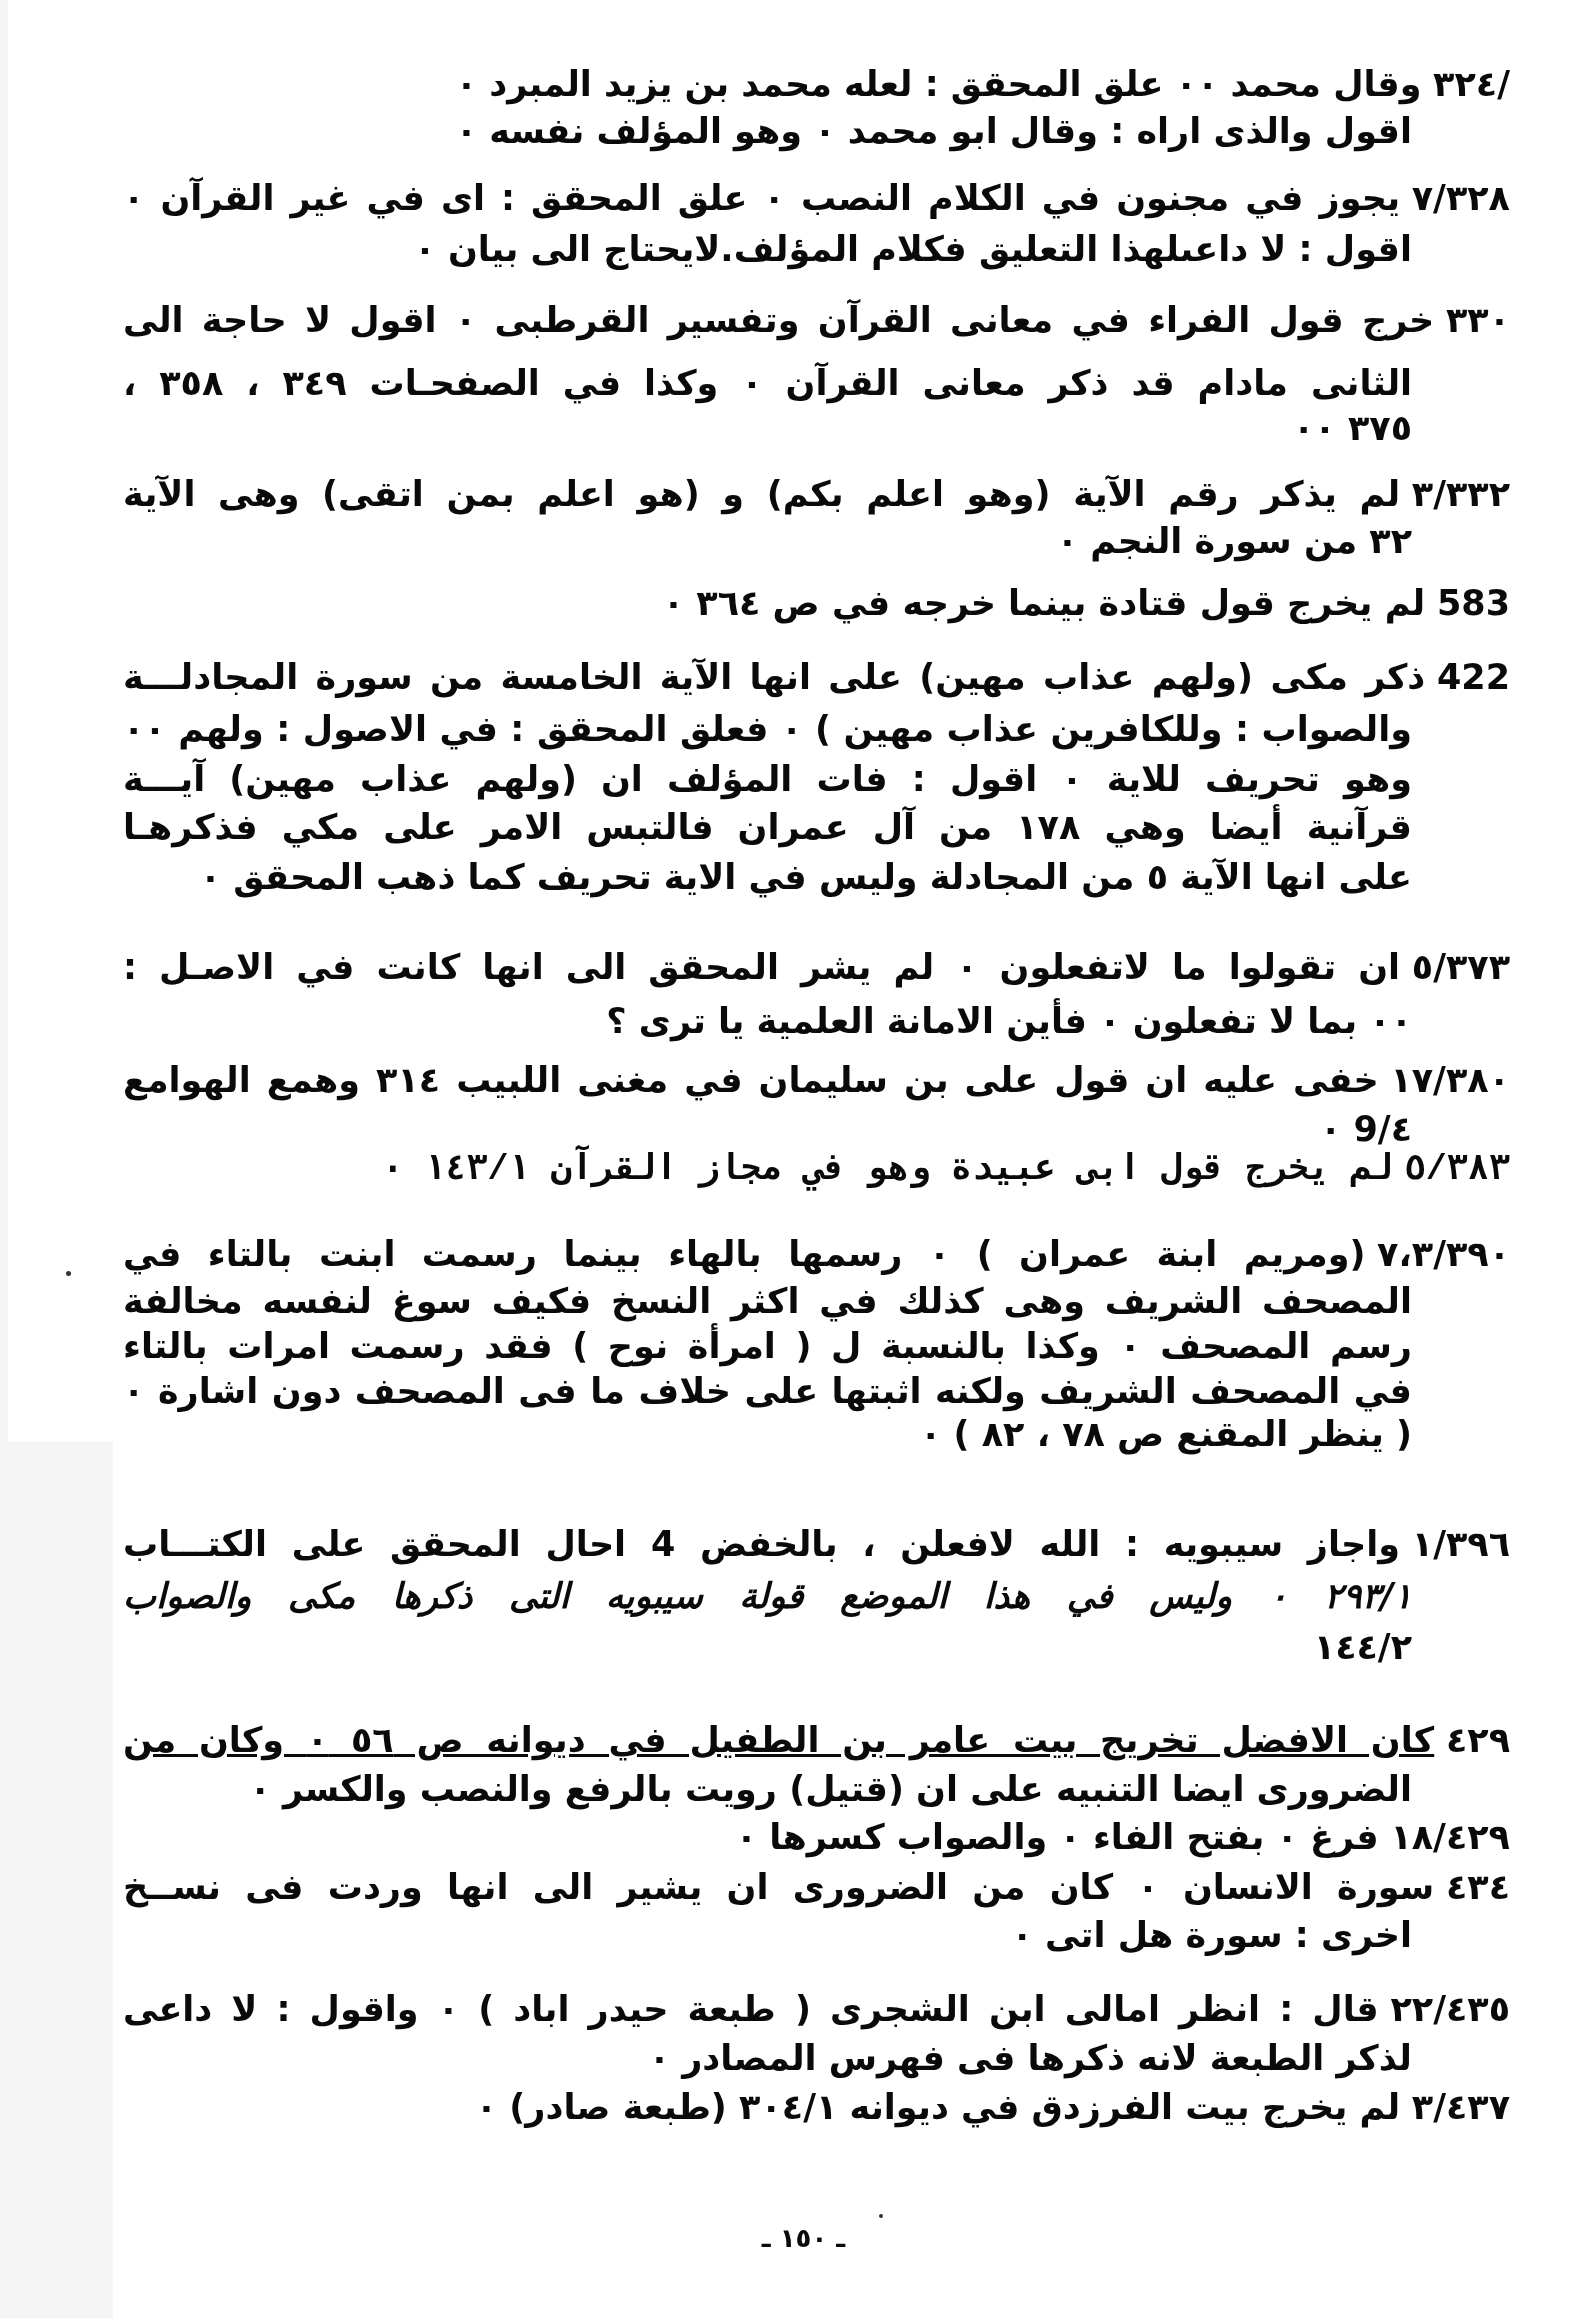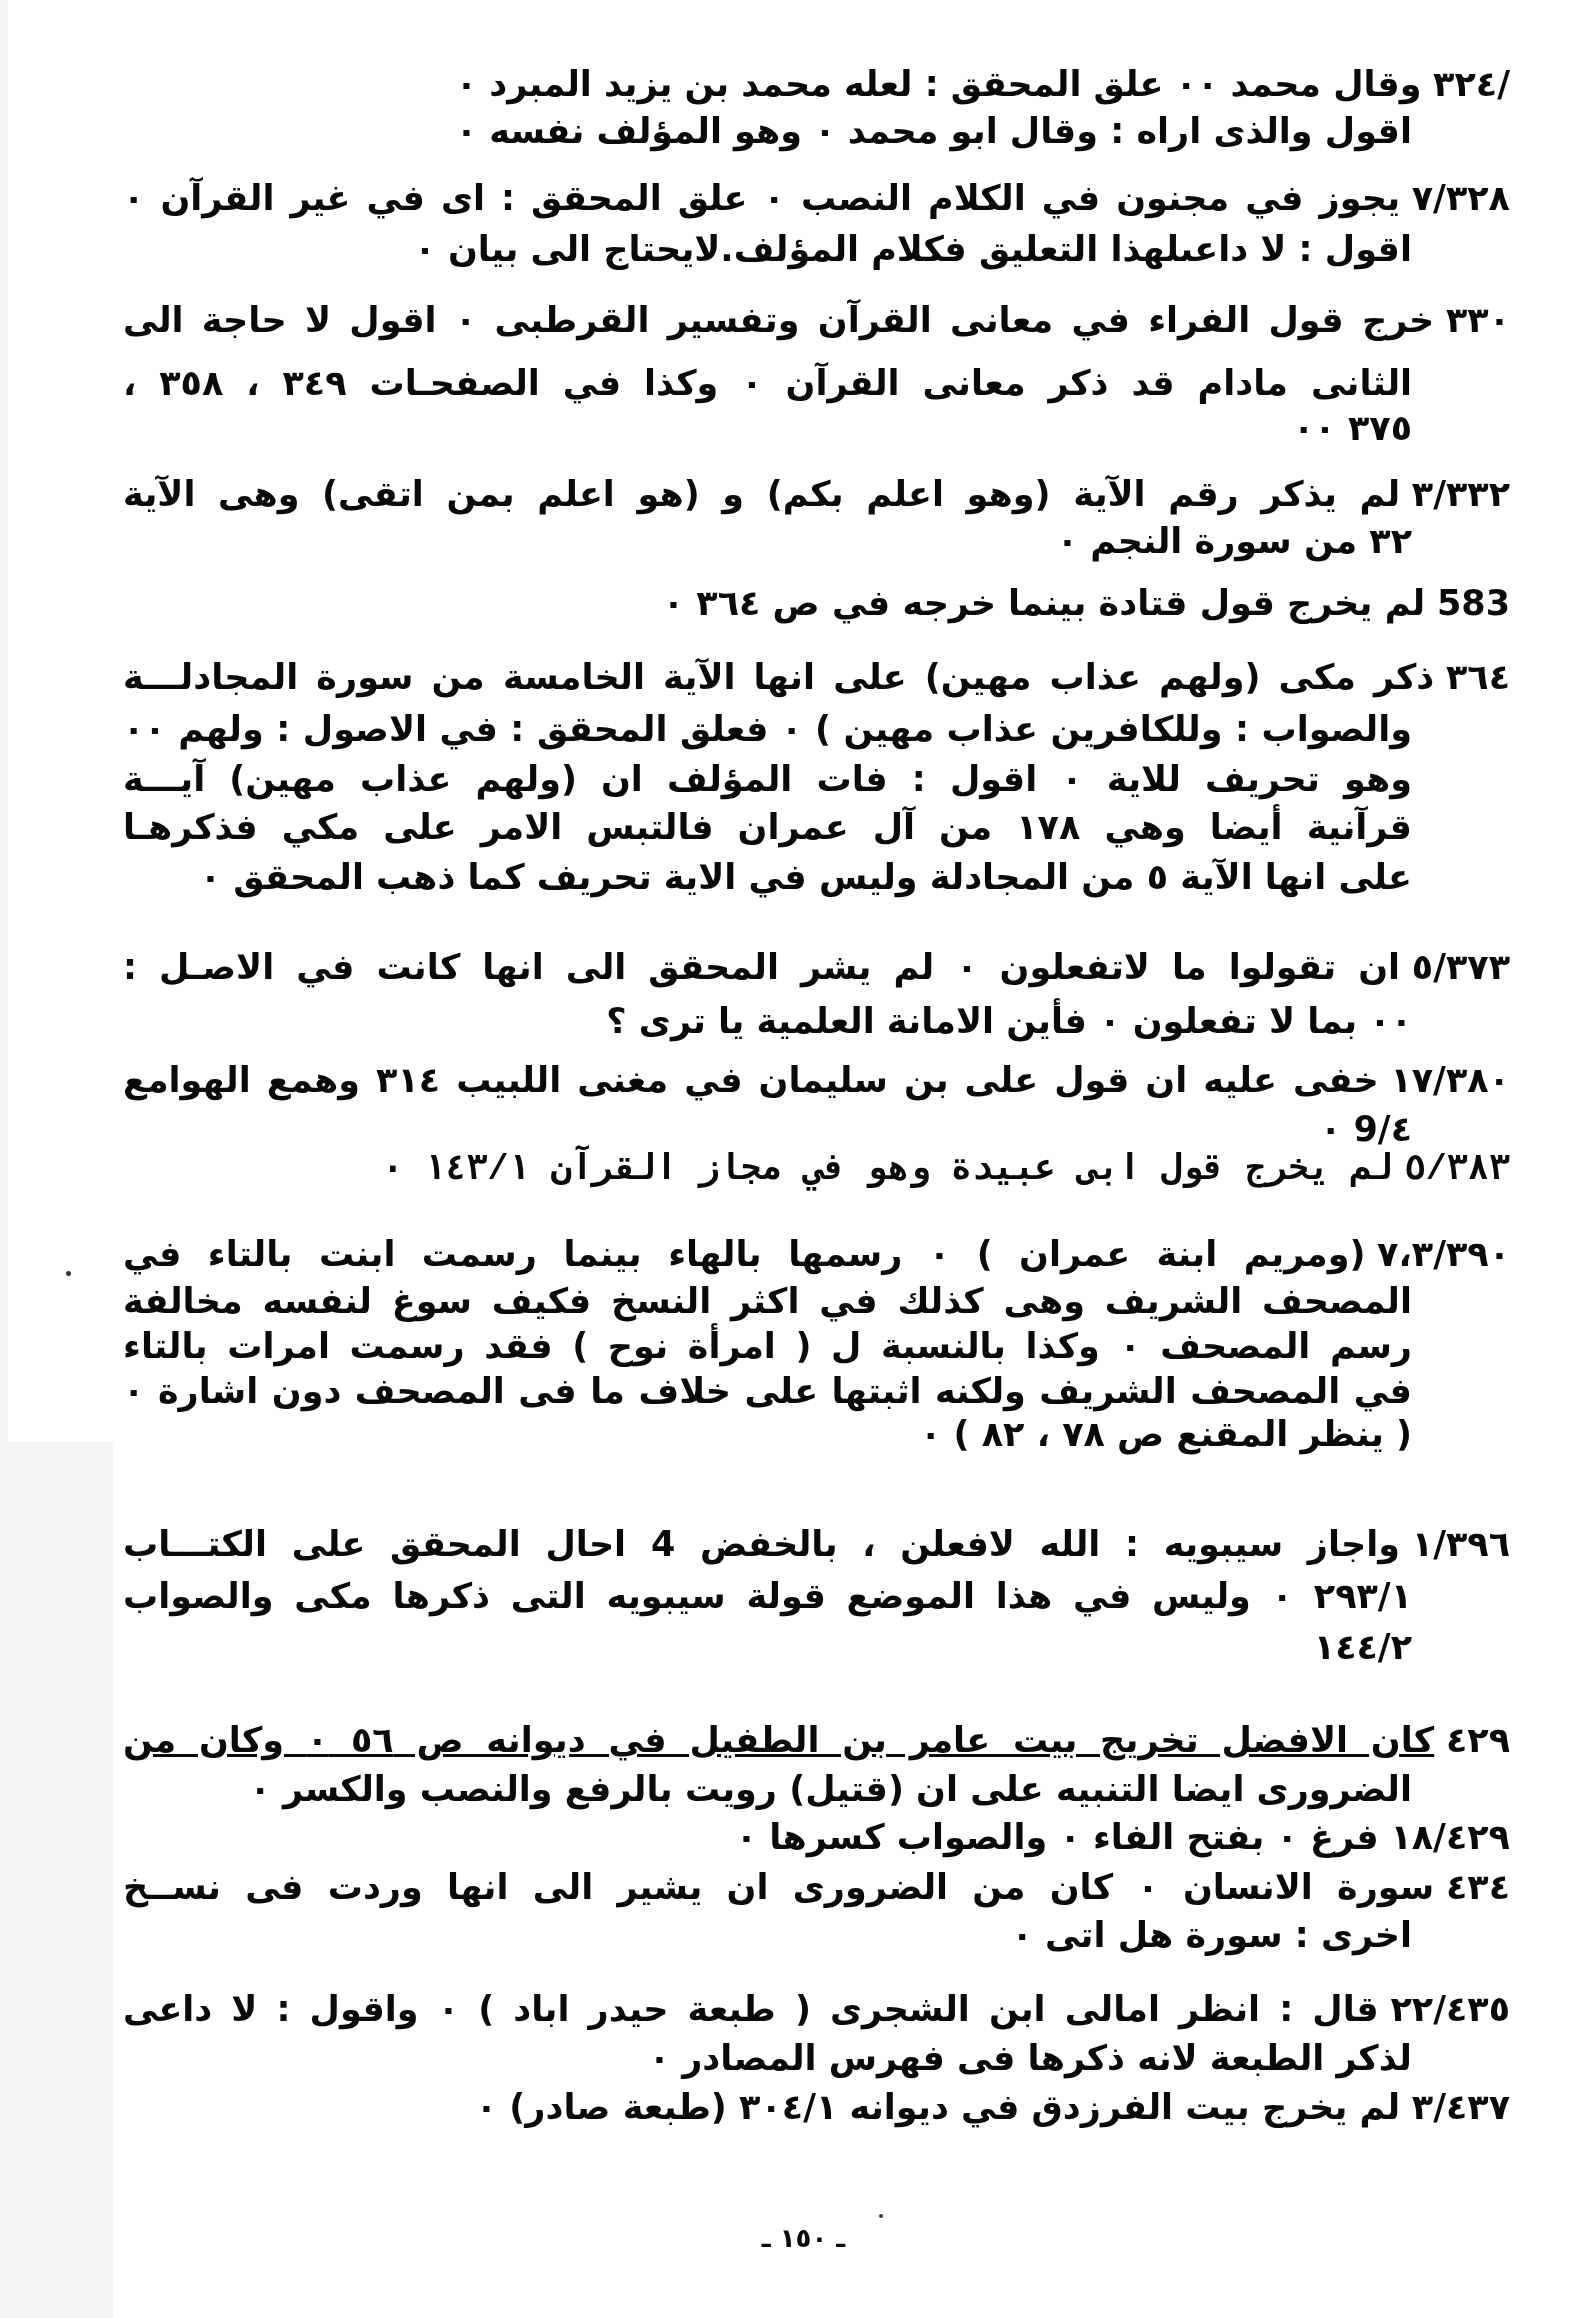--- a/index.html
+++ b/index.html
@@ -99,42 +99,42 @@
 
   <div class="line full" style="top:298px;"><span class="ref">٣٣٠</span><span>خرج قول الفراء في معانى القرآن وتفسير القرطبى ٠ اقول لا حاجة الى</span></div>
   <div class="line full-cont" style="top:361px;">الثانى مادام قد ذكر معانى القرآن ٠ وكذا في الصفحـات ٣٤٩ ، ٣٥٨ ،</div>
   <div class="line cont" style="top:406px;">٣٧٥ ٠٠</div>
 
   <div class="line full" style="top:472px;"><span class="ref">٣/٣٣٢</span><span>لم يذكر رقم الآية (وهو اعلم بكم) و (هو اعلم بمن اتقى) وهى الآية</span></div>
   <div class="line cont" style="top:519px;">٣٢ من سورة النجم ٠</div>
 
   <div class="line" style="top:581px;"><span class="ref">583</span><span>لم يخرج قول قتادة بينما خرجه في ص ٣٦٤ ٠</span></div>
 
-  <div class="line full" style="top:655px;"><span class="ref">٣٦٤</span><span>ذكر مكى (ولهم عذاب مهين) على انها الآية الخامسة من سورة المجادلـــة</span></div>
+  <div class="line full" style="top:655px;"><span class="ref">422</span><span>ذكر مكى (ولهم عذاب مهين) على انها الآية الخامسة من سورة المجادلـــة</span></div>
   <div class="line full-cont" style="top:707px;">والصواب : وللكافرين عذاب مهين ) ٠ فعلق المحقق : في الاصول : ولهم ٠٠</div>
   <div class="line full-cont" style="top:757px;">وهو تحريف للاية ٠ اقول : فات المؤلف ان (ولهم عذاب مهين) آيـــة</div>
   <div class="line full-cont" style="top:805px;">قرآنية أيضا وهي ١٧٨ من آل عمران فالتبس الامر على مكي فذكرهـا</div>
   <div class="line cont" style="top:855px;">على انها الآية ٥ من المجادلة وليس في الاية تحريف كما ذهب المحقق ٠</div>
 
   <div class="line full" style="top:945px;"><span class="ref">٥/٣٧٣</span><span>ان تقولوا ما لاتفعلون ٠ لم يشر المحقق الى انها كانت في الاصـل :</span></div>
   <div class="line cont" style="top:999px;">٠٠ بما لا تفعلون ٠ فأين الامانة العلمية يا ترى ؟</div>
 
   <div class="line full" style="top:1058px;"><span class="ref">١٧/٣٨٠</span><span>خفى عليه ان قول على بن سليمان في مغنى اللبيب ٣١٤ وهمع الهوامع</span></div>
   <div class="line cont" style="top:1107px;">٤/9 ٠</div>
 
   <div class="line" style="top:1148px;font-family:Liberation Mono, monospace;"><span class="ref">٥/٣٨٣</span><span>لم يخرج قول ابى عبيدة وهو في مجاز القرآن ١٤٣/١ ٠</span></div>
 
   <div class="line full" style="top:1232px;"><span class="ref">٧،٣/٣٩٠</span><span>(ومريم ابنة عمران ) ٠ رسمها بالهاء بينما رسمت ابنت بالتاء في</span></div>
   <div class="line full-cont" style="top:1279px;">المصحف الشريف وهى كذلك في اكثر النسخ فكيف سوغ لنفسه مخالفة</div>
   <div class="line full-cont" style="top:1324px;">رسم المصحف ٠ وكذا بالنسبة ل ( امرأة نوح ) فقد رسمت امرات بالتاء</div>
   <div class="line full-cont" style="top:1369px;">في المصحف الشريف ولكنه اثبتها على خلاف ما فى المصحف دون اشارة ٠</div>
   <div class="line cont" style="top:1412px;">( ينظر المقنع ص ٧٨ ، ٨٢ ) ٠</div>
 
   <div class="line full" style="top:1522px;"><span class="ref">١/٣٩٦</span><span>واجاز سيبويه : الله لافعلن ، بالخفض 4 احال المحقق على الكتـــاب</span></div>
-  <div class="line full-cont" style="top:1574px;">٢٩٣/١ ٠ وليس في هذا الموضع قولة سيبويه التى ذكرها مكى والصواب</div>
+  <div class="line full-cont" style="top:1574px;font-style:italic;">٢٩٣/١ ٠ وليس في هذا الموضع قولة سيبويه التى ذكرها مكى والصواب</div>
   <div class="line cont" style="top:1625px;">١٤٤/٢</div>
 
   <div class="line full" style="top:1718px;text-decoration:underline;"><span class="ref">٤٢٩</span><span>كان الافضل تخريج بيت عامر بن الطفيل في ديوانه ص ٥٦ ٠ وكان من</span></div>
   <div class="line cont" style="top:1767px;">الضرورى ايضا التنبيه على ان (قتيل) رويت بالرفع والنصب والكسر ٠</div>
 
   <div class="line" style="top:1815px;"><span class="ref">١٨/٤٢٩</span><span>فرغ ٠ بفتح الفاء ٠ والصواب كسرها ٠</span></div>
 
   <div class="line full" style="top:1865px;"><span class="ref">٤٣٤</span><span>سورة الانسان ٠ كان من الضرورى ان يشير الى انها وردت فى نســخ</span></div>
   <div class="line cont" style="top:1913px;">اخرى : سورة هل اتى ٠</div>
 

